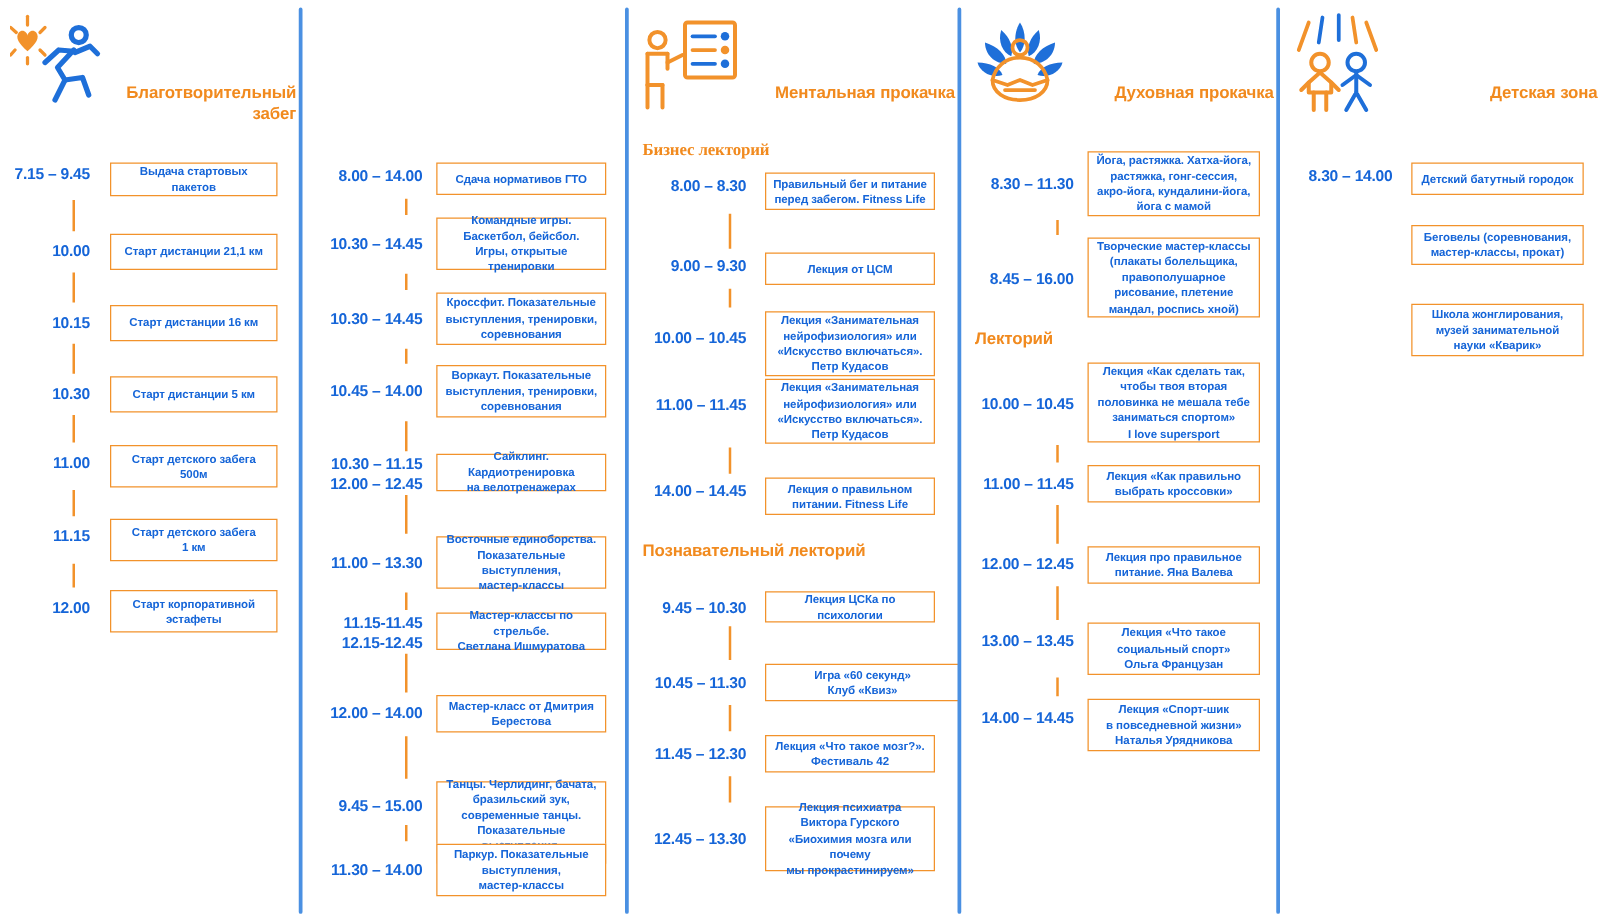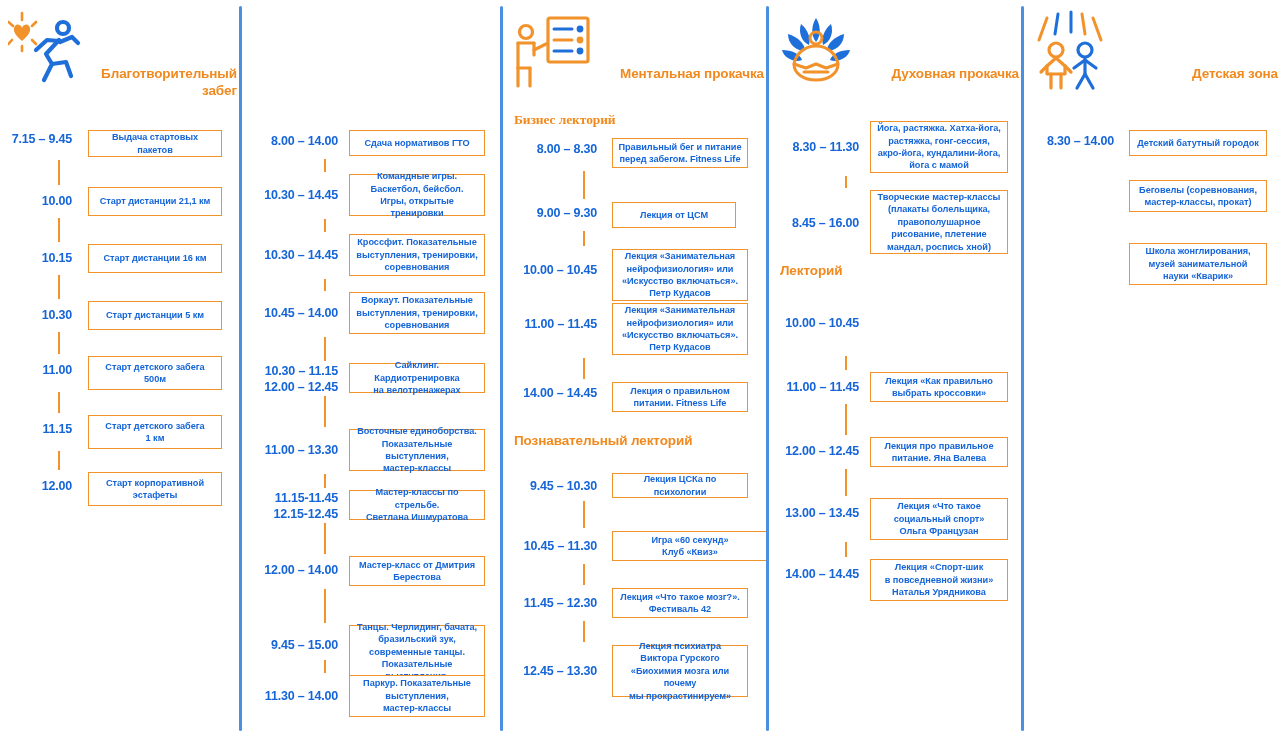--- a/index.html
+++ b/index.html
@@ -236,21 +236,21 @@
       <div class="connector" style="top: 171px; height: 28px; left: 83px;"></div>
       <div class="connector" style="top: 231px; height: 15px; left: 83px;"></div>
       <div class="connector" style="top: 358px; height: 21px; left: 83px;"></div>
       <div class="connector" style="top: 501px; height: 27px; left: 83px;"></div>
       <div class="connector" style="top: 564px; height: 21px; left: 83px;"></div>
       <div class="connector" style="top: 621px; height: 21px; left: 83px;"></div>
       <div class="time" style="top: 142px; left: 0px; width: 97px;">8.00 – 8.30</div>
       <div class="evt" style="top: 138px; height: 30px; left: 112px; width: 136px;">Правильный бег и питание
 перед забегом. Fitness Life</div>
       <div class="time" style="top: 206px; left: 0px; width: 97px;">9.00 – 9.30</div>
-      <div class="evt" style="top: 202px; height: 26px; left: 112px; width: 124px;">Лекция от ЦСМ</div>
+      <div class="evt" style="top: 202px; height: 26px; left: 112px; width: 136px;">Лекция от ЦСМ</div>
       <div class="time" style="top: 263px; left: 0px; width: 97px;">10.00 – 10.45</div>
       <div class="evt" style="top: 249px; height: 52px; left: 112px; width: 136px;">Лекция «Занимательная
 нейрофизиология» или
 «Искусство включаться».
 Петр Кудасов</div>
       <div class="time" style="top: 317px; left: 0px; width: 97px;">11.00 – 11.45</div>
       <div class="evt" style="top: 303px; height: 52px; left: 112px; width: 136px;">Лекция «Занимательная
 нейрофизиология» или
 «Искусство включаться».
 Петр Кудасов</div>
@@ -307,20 +307,25 @@
 растяжка, гонг-сессия,
 акро-йога, кундалини-йога,
 йога с мамой</div>
       <div class="time" style="top: 216px; left: 0px; width: 93px;">8.45 – 16.00</div>
       <div class="evt" style="top: 190px; height: 64px; left: 104px; width: 138px;">Творческие мастер-классы
 (плакаты болельщика,
 правополушарное
 рисование, плетение
 мандал, роспись хной)</div>
       <div class="time" style="top: 316px; left: 0px; width: 93px;">10.00 – 10.45</div>
+      <div class="evt" style="top: 290px; height: 64px; left: 104px; width: 138px;">Лекция «Как сделать так,
+чтобы твоя вторая
+половинка не мешала тебе
+заниматься спортом»
+I love supersport</div>
       <div class="time" style="top: 380px; left: 0px; width: 93px;">11.00 – 11.45</div>
       <div class="evt" style="top: 372px; height: 30px; left: 104px; width: 138px;">Лекция «Как правильно
 выбрать кроссовки»</div>
       <div class="time" style="top: 444px; left: 0px; width: 93px;">12.00 – 12.45</div>
       <div class="evt" style="top: 437px; height: 30px; left: 104px; width: 138px;">Лекция про правильное
 питание. Яна Валева</div>
       <div class="time" style="top: 506px; left: 0px; width: 93px;">13.00 – 13.45</div>
       <div class="evt" style="top: 498px; height: 42px; left: 104px; width: 138px;">Лекция «Что такое
 социальный спорт»
 Ольга Французан</div>

